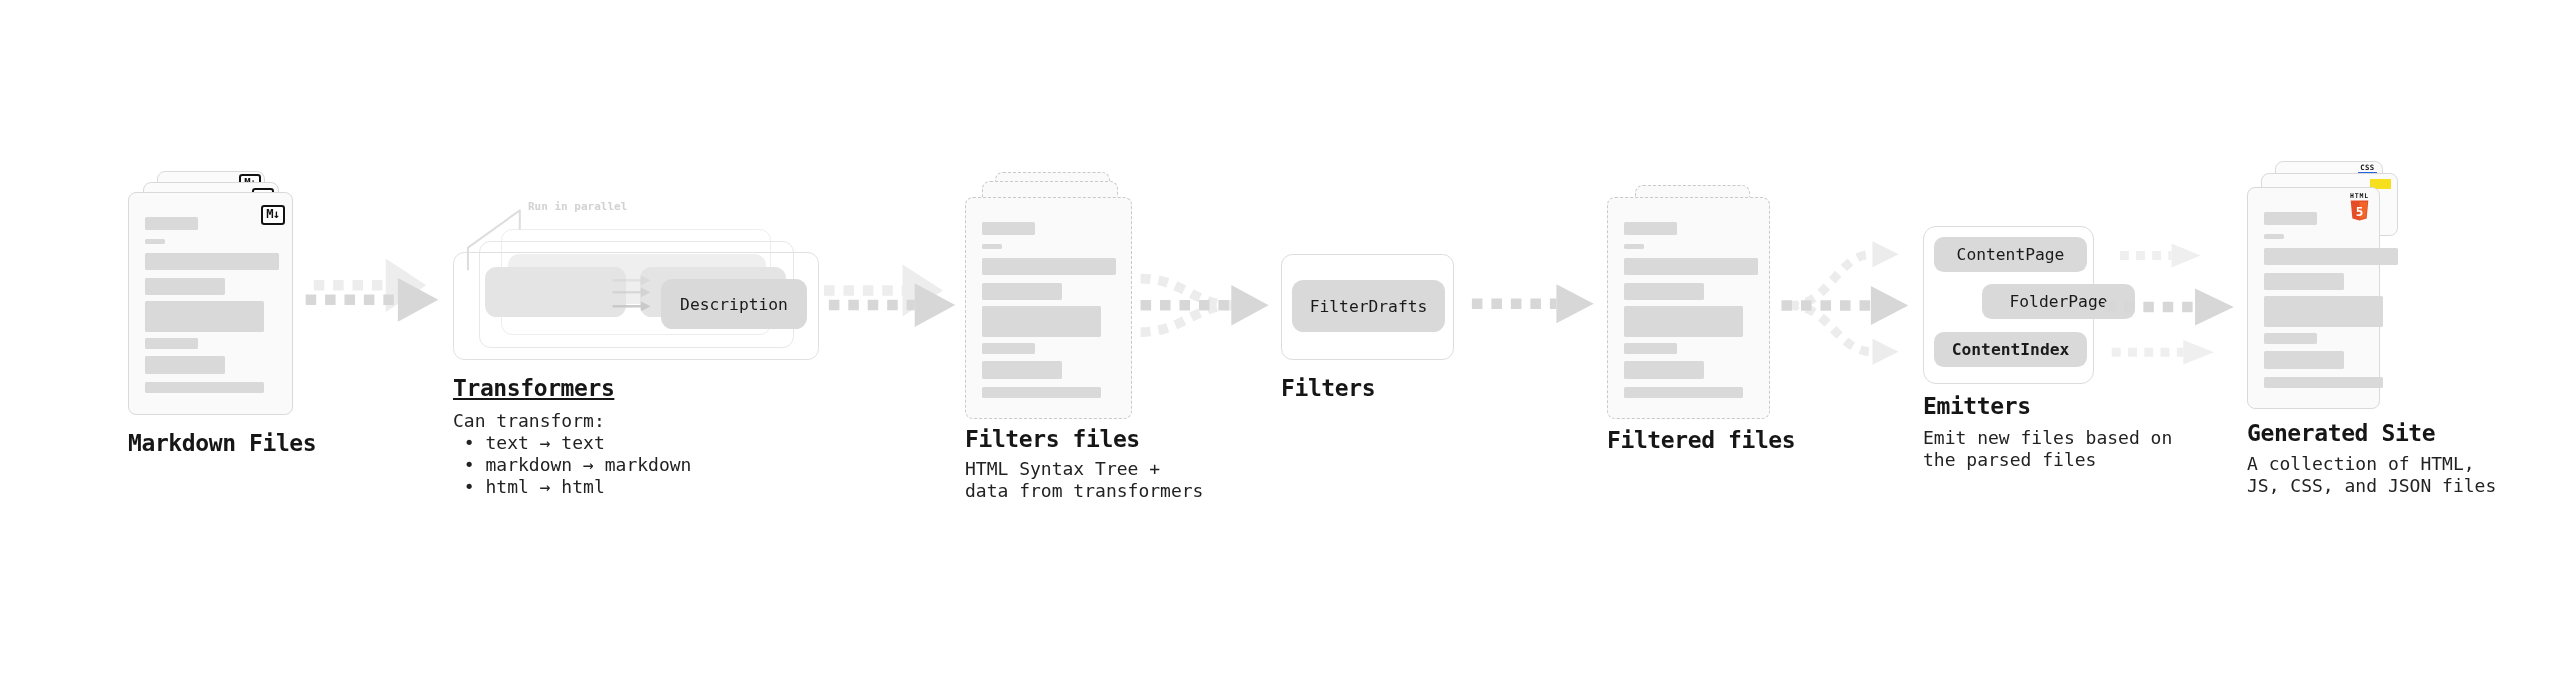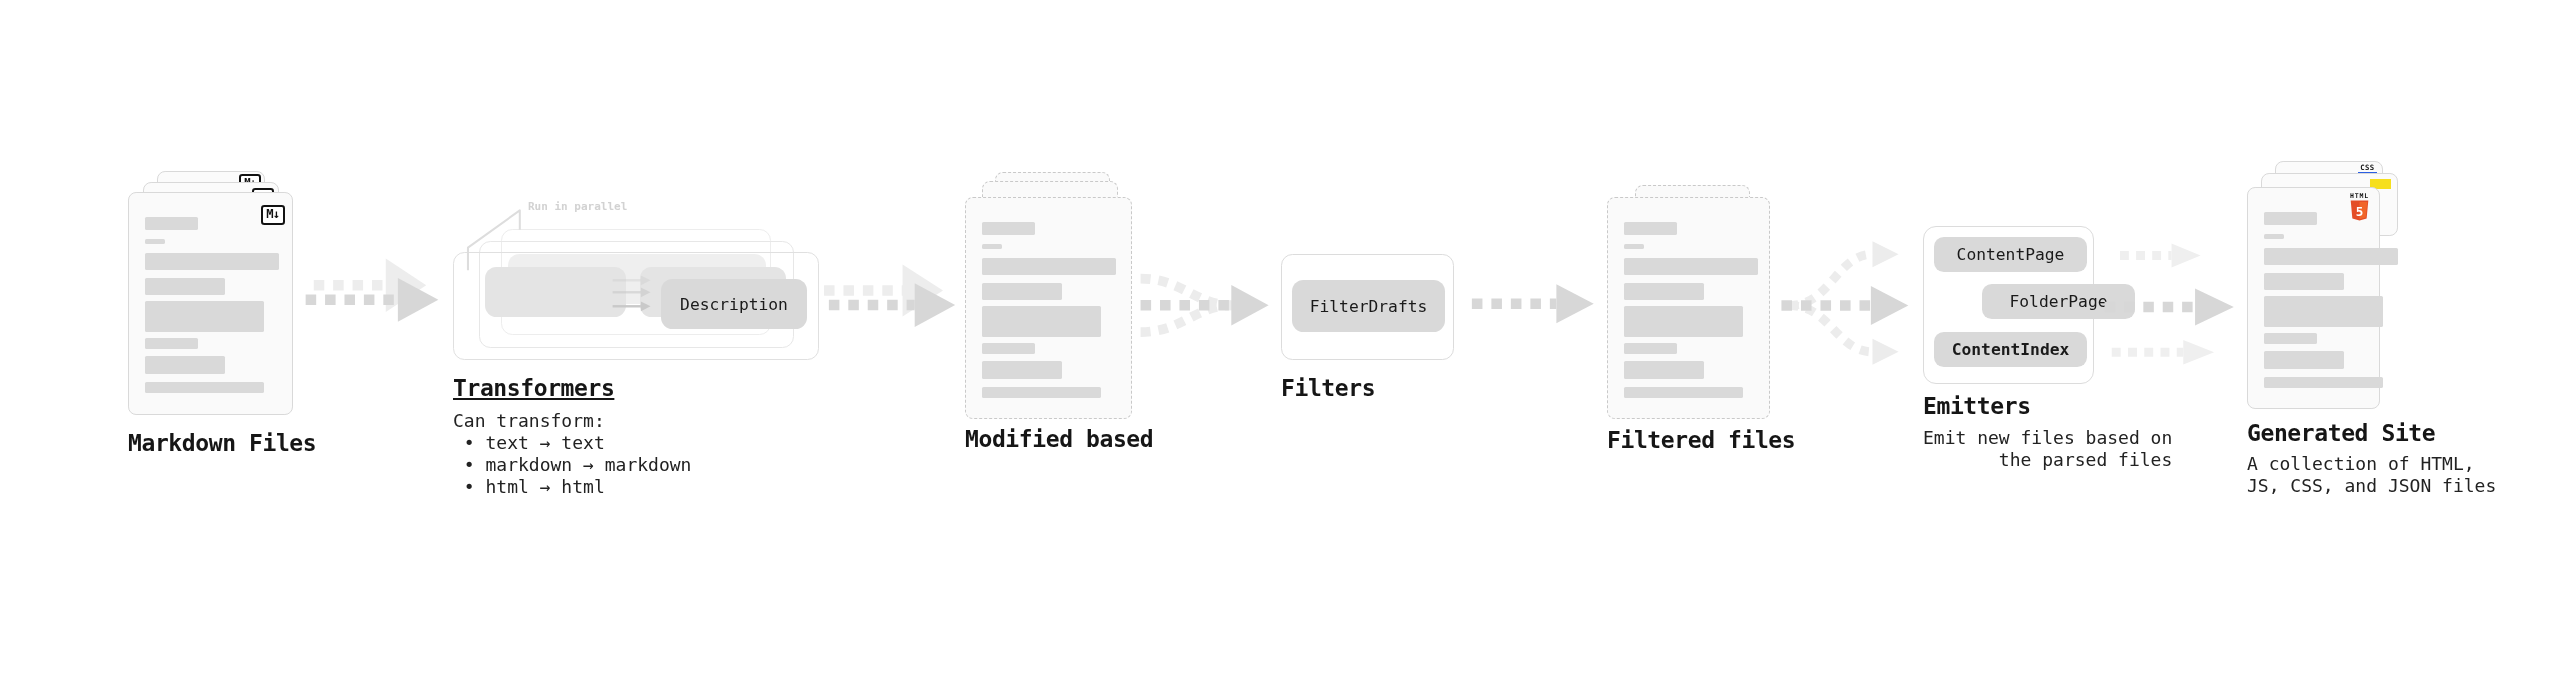--- a/index.html
+++ b/index.html
@@ -129,21 +129,25 @@
   <div class="card dashed" style="left:965px;top:197px;width:167px;height:222px;">
     <div class="bar b1"></div>
     <div class="bar b2"></div>
     <div class="bar b3"></div>
     <div class="bar b4"></div>
     <div class="bar b5"></div>
     <div class="bar b6"></div>
     <div class="bar b7"></div>
     <div class="bar b8"></div>
   </div>
-  <div class="title" style="left:965px;top:426px;">Modified based</div>
+  <div class="title" style="left:965px;top:426px;">Filters files</div>
+  <div class="sub" style="left:965px;top:458px;">
+    <div class="line">HTML Syntax Tree +</div>
+    <div class="line">data from transformers</div>
+  </div>
 
   <svg class="arrow-svg" style="left:1134px;top:268px;" width="142" height="77" viewBox="0 0 175 95">
     <path d="M8,13 C60,13 75,46 122,46" fill="none" stroke="#ececec" stroke-width="12" stroke-dasharray="12 10"></path>
     <path d="M8,79 C60,79 75,46 122,46" fill="none" stroke="#ececec" stroke-width="12" stroke-dasharray="12 10"></path>
     <line x1="8" y1="46" x2="118" y2="46" stroke="#d7d7d7" stroke-width="13" stroke-dasharray="13 11"></line>
     <polygon points="120,21 166,46 120,71" fill="#d7d7d7"></polygon>
   </svg>
 
   <div class="wbox" style="left:1281px;top:254px;width:173px;height:106px;border-radius:11.4px;"></div>
   <div class="pill" style="left:1292px;top:280px;width:153px;height:52px;">FilterDrafts</div>
@@ -174,21 +178,21 @@
     <polygon points="116,124 148,140 116,156" fill="#ececec"></polygon>
     <line x1="4" y1="83" x2="114" y2="83" stroke="#d7d7d7" stroke-width="13" stroke-dasharray="13 11"></line>
     <polygon points="114,59 160,83 114,107" fill="#d7d7d7"></polygon>
   </svg>
 
   <div class="wbox" style="left:1923px;top:226px;width:171px;height:158px;"></div>
   <div class="pill" style="left:1934px;top:237px;width:153px;height:35px;border-radius:9.8px;">ContentPage</div>
   <div class="pill" style="left:1934px;top:284px;width:153px;height:35px;border-radius:9.8px;margin-left:48px;">FolderPage</div>
   <div class="pill" style="left:1934px;top:332px;width:153px;height:35px;border-radius:9.8px;font-weight:bold;">ContentIndex</div>
   <div class="title" style="left:1923px;top:393px;">Emitters</div>
-  <div class="sub" style="left:1923px;top:427px;text-align:right;">
+  <div class="sub" style="left:1923px;top:427px;">
     <div class="line">Emit new files based on</div>
     <div class="line">the parsed files</div>
   </div>
 
   <svg class="arrow-svg" style="left:2118px;top:241px;" width="91" height="29" viewBox="0 0 112 36">
     <line x1="2" y1="18" x2="66" y2="18" stroke="#efefef" stroke-width="11" stroke-dasharray="11 9"></line>
     <polygon points="66,3 102,18 66,33" fill="#efefef"></polygon>
   </svg>
   <svg class="arrow-svg" style="left:2101px;top:286px;" width="138" height="42" viewBox="0 0 170 52">
     <line x1="4" y1="26" x2="116" y2="26" stroke="#d7d7d7" stroke-width="13" stroke-dasharray="13 11"></line>

